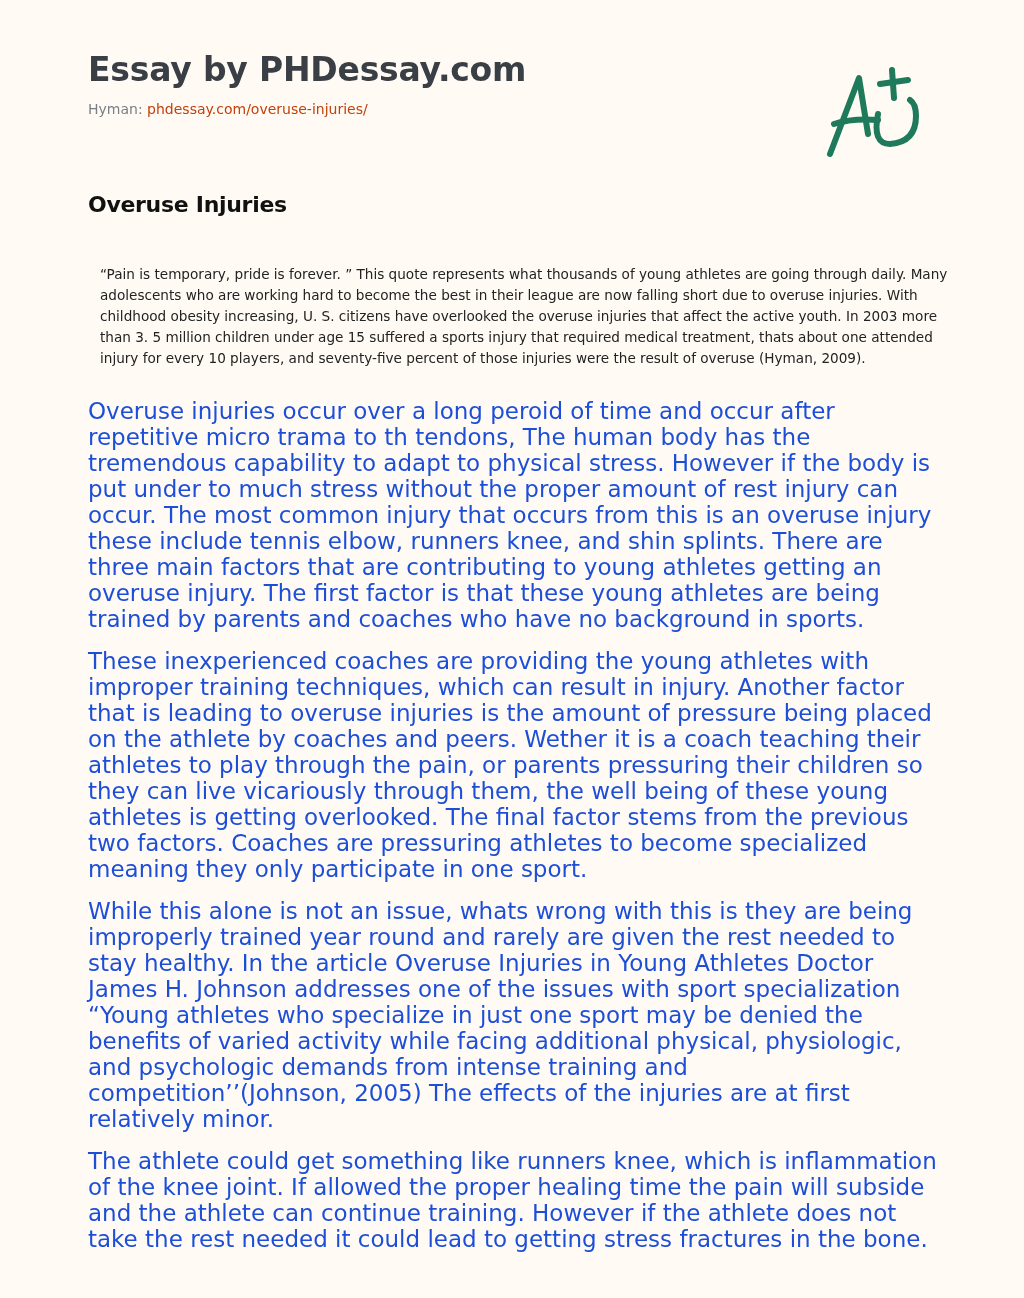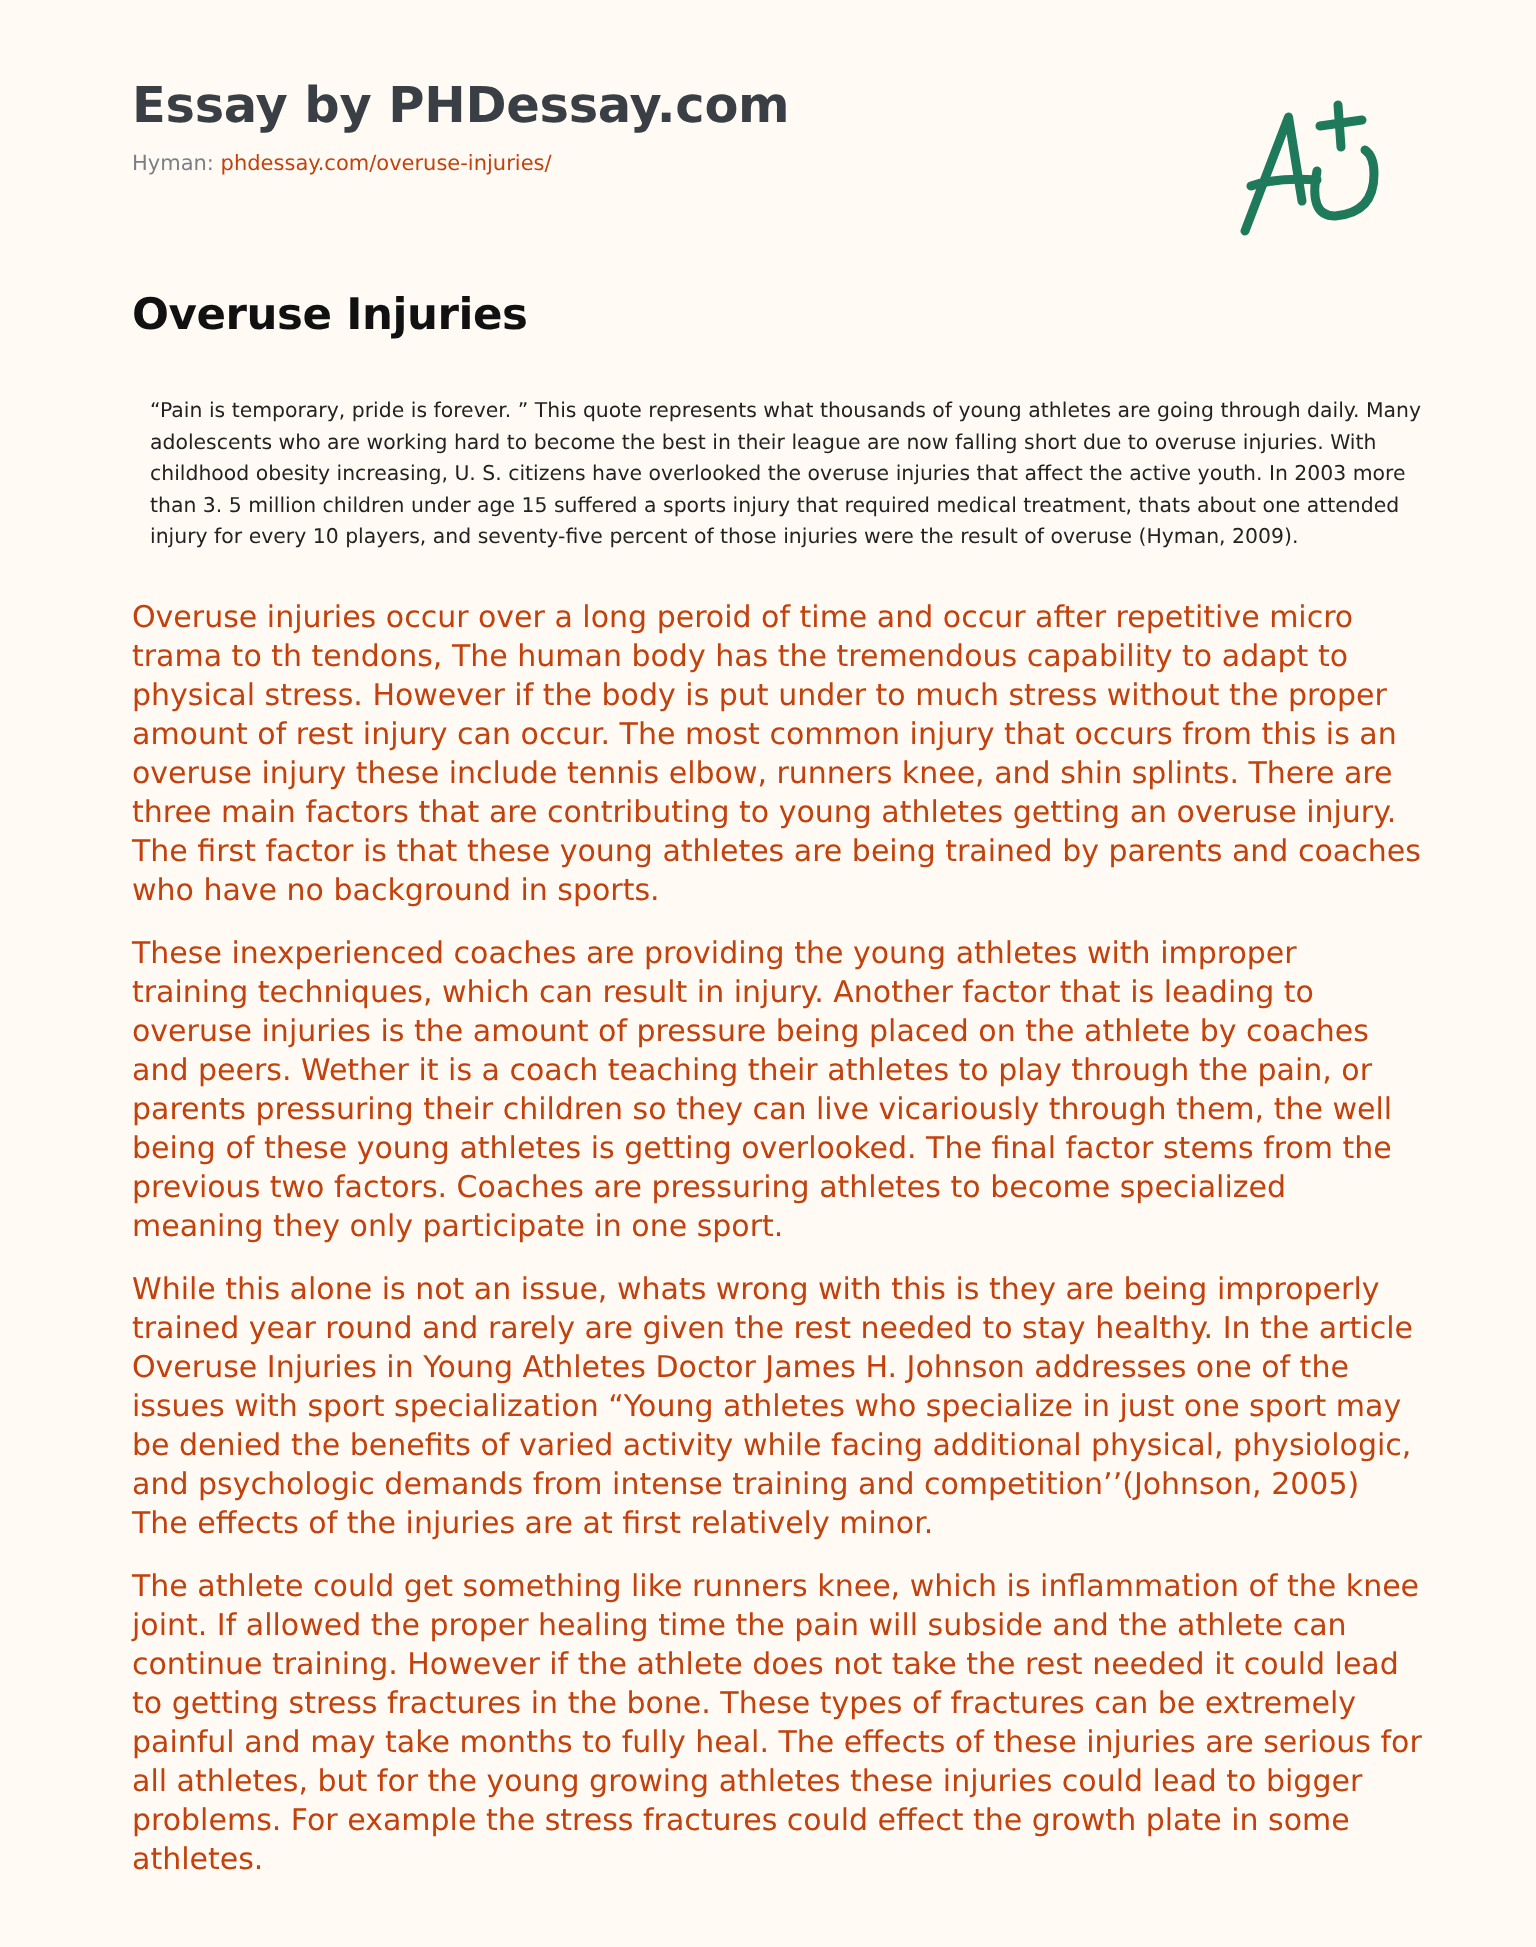--- a/index.html
+++ b/index.html
@@ -49,21 +49,21 @@
       left: 736px;
       top: 64px;
       width: 104px;
       height: 96px;
     }
     .essay-title {
       position: absolute;
       left: 0;
       top: 192px;
       margin: 0;
-      font-size: 29px;
+      font-size: 22px;
       font-weight: bold;
       color: #111111;
       white-space: nowrap;
       letter-spacing: -0.3px;
     }
     .intro {
       position: absolute;
       left: 0;
       top: 252px;
       width: 850px;
@@ -73,23 +73,23 @@
       color: #222222;
     }
     .body-text {
       position: absolute;
       left: 0;
       top: 398px;
       width: 860px;
     }
     .body-text p {
       margin: 0 0 16px 0;
-      font-size: 20px;
+      font-size: 23px;
       line-height: 26px;
-      color: #c2410c;
+      color: #1d4ed8;
     }
     .fade-cut {
       position: absolute;
       left: 0;
       top: 1252px;
       width: 1024px;
       height: 46px;
       background: #fffbf4;
     }
   </style>

